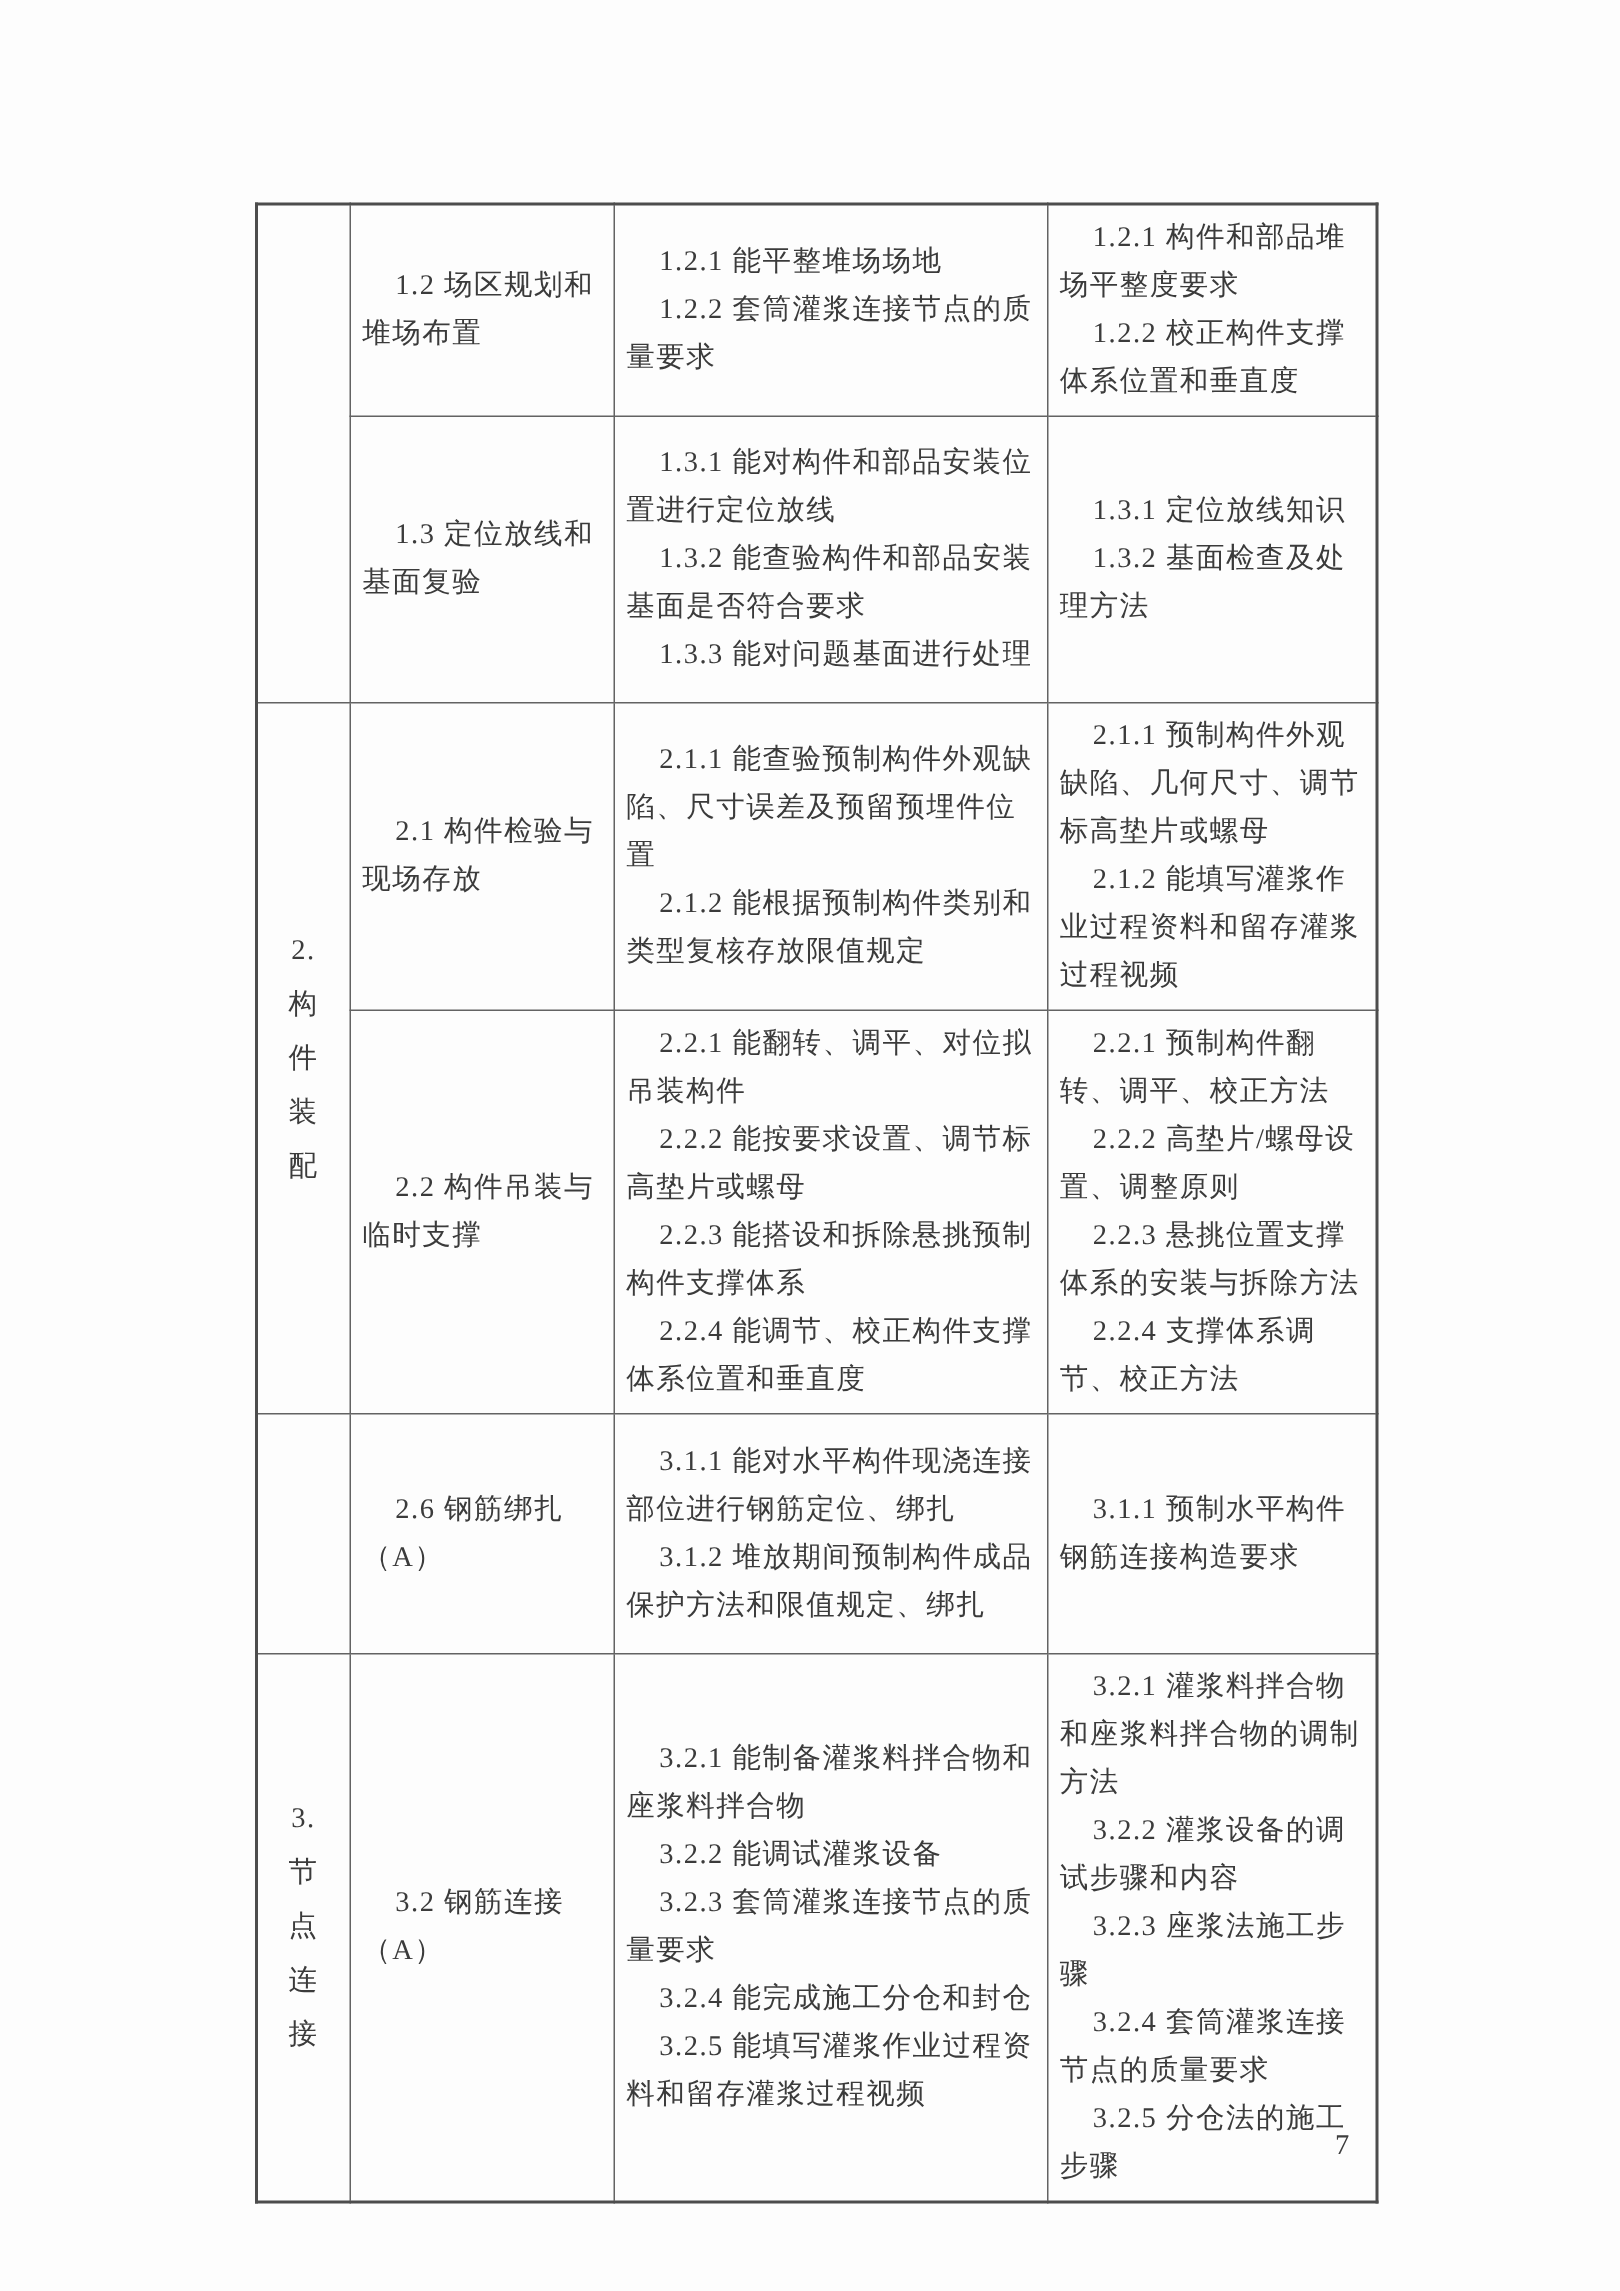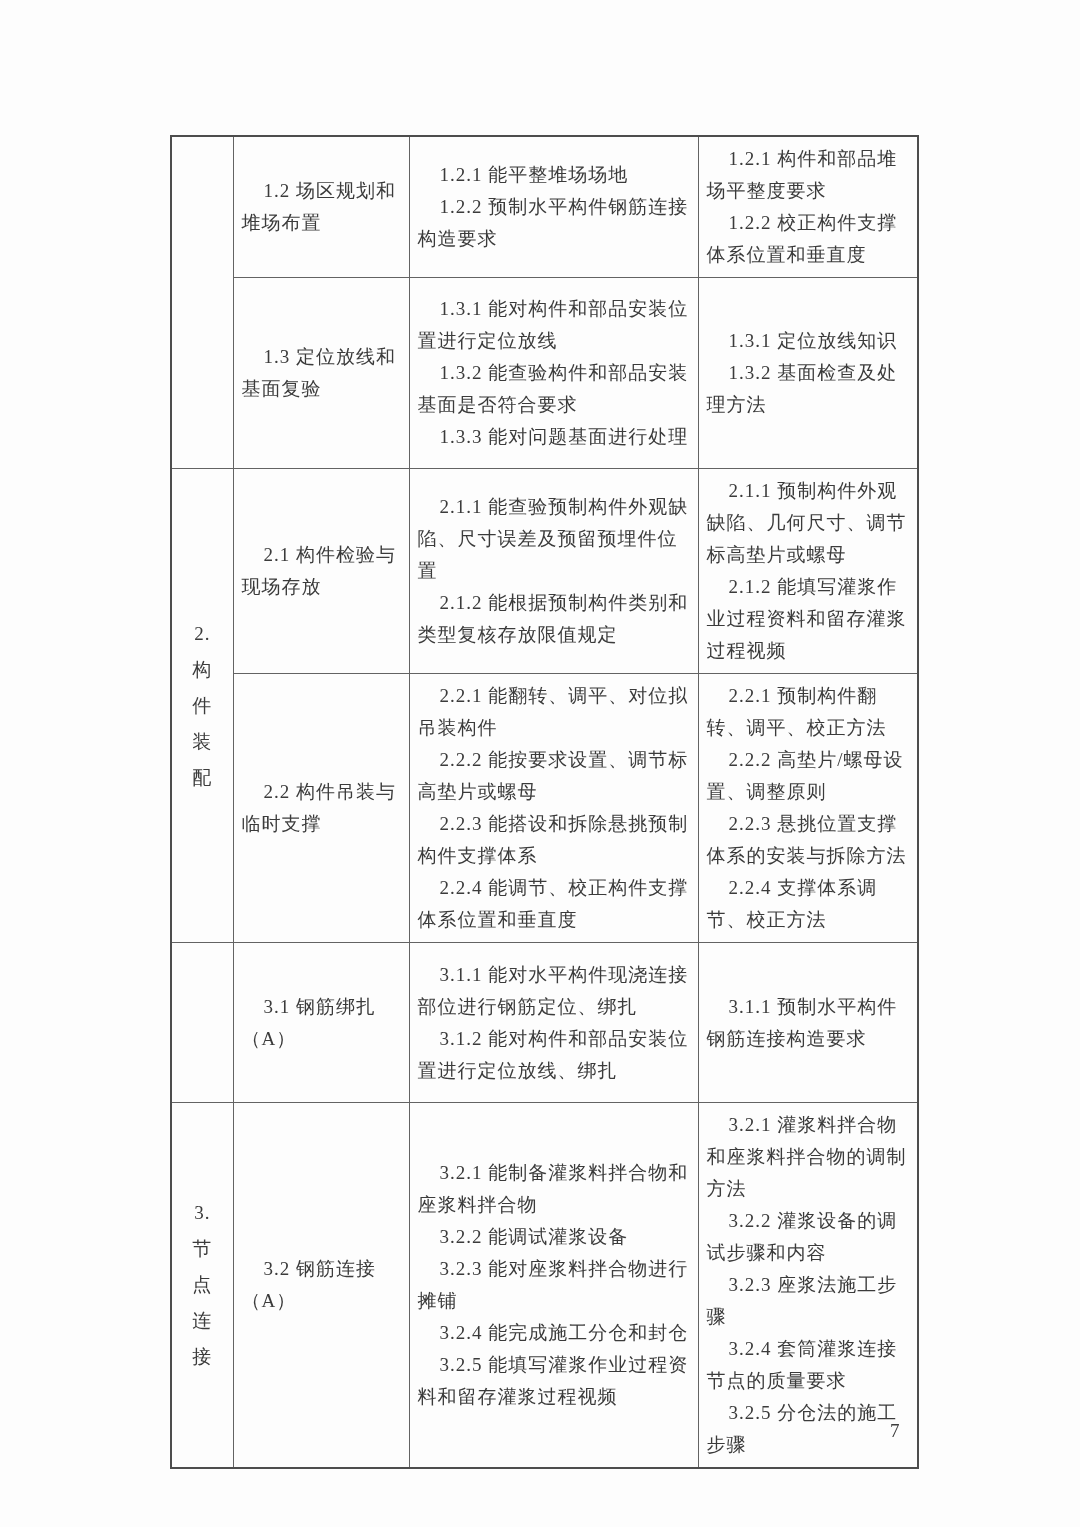--- a/index.html
+++ b/index.html
@@ -66,21 +66,21 @@
     </colgroup>
 
     <tbody>
         <tr style="height:129px">
       <td class="func-cell" rowspan="2"></td>
       <td>
         <p>1.2 场区规划和堆场布置</p>
       </td>
       <td>
         <p>1.2.1 能平整堆场场地</p>
-        <p>1.2.2 预制水平构件钢筋连接构造要求</p>
+        <p>1.2.2 套筒灌浆连接节点的质量要求</p>
       </td>
       <td>
         <p>1.2.1 构件和部品堆场平整度要求</p>
         <p>1.2.2 校正构件支撑体系位置和垂直度</p>
       </td>
     </tr>
 
     <tr style="height:191px">
       <td>
         <p>1.3 定位放线和基面复验</p>
@@ -133,25 +133,25 @@
         <p>2.2.1 预制构件翻转、调平、校正方法</p>
         <p>2.2.2 高垫片/螺母设置、调整原则</p>
         <p>2.2.3 悬挑位置支撑体系的安装与拆除方法</p>
         <p>2.2.4 支撑体系调节、校正方法</p>
       </td>
     </tr>
 
     <tr style="height:160px">
       <td class="func-cell"></td>
       <td>
-        <p>3.1 钢筋绑扎（A）</p>
+        <p>2.6 钢筋绑扎（A）</p>
       </td>
       <td>
         <p>3.1.1 能对水平构件现浇连接部位进行钢筋定位、绑扎</p>
-        <p>3.1.2 能对构件和部品安装位置进行定位放线、绑扎</p>
+        <p>3.1.2 堆放期间预制构件成品保护方法和限值规定、绑扎</p>
       </td>
       <td>
         <p>3.1.1 预制水平构件钢筋连接构造要求</p>
       </td>
     </tr>
 
     <tr style="height:313px">
       <td class="func-cell">
         <div class="vert">
           <span>3.</span>
@@ -160,21 +160,21 @@
           <span>连</span>
           <span>接</span>
         </div>
       </td>
       <td>
         <p>3.2 钢筋连接（A）</p>
       </td>
       <td>
         <p>3.2.1 能制备灌浆料拌合物和座浆料拌合物</p>
         <p>3.2.2 能调试灌浆设备</p>
-        <p>3.2.3 能对座浆料拌合物进行摊铺</p>
+        <p>3.2.3 套筒灌浆连接节点的质量要求</p>
         <p>3.2.4 能完成施工分仓和封仓</p>
         <p>3.2.5 能填写灌浆作业过程资料和留存灌浆过程视频</p>
       </td>
       <td>
         <p>3.2.1 灌浆料拌合物和座浆料拌合物的调制方法</p>
         <p>3.2.2 灌浆设备的调试步骤和内容</p>
         <p>3.2.3 座浆法施工步骤</p>
         <p>3.2.4 套筒灌浆连接节点的质量要求</p>
         <p>3.2.5 分仓法的施工步骤</p>
       </td>

